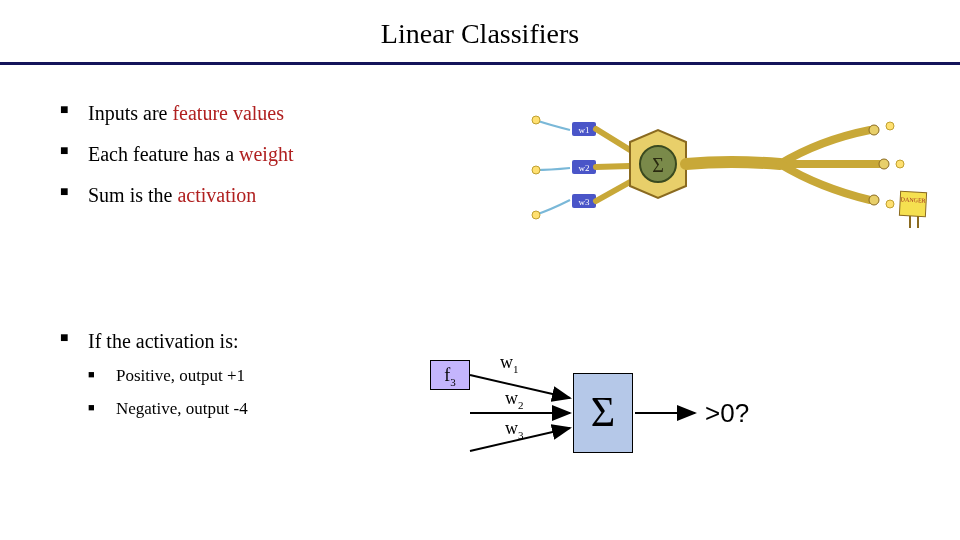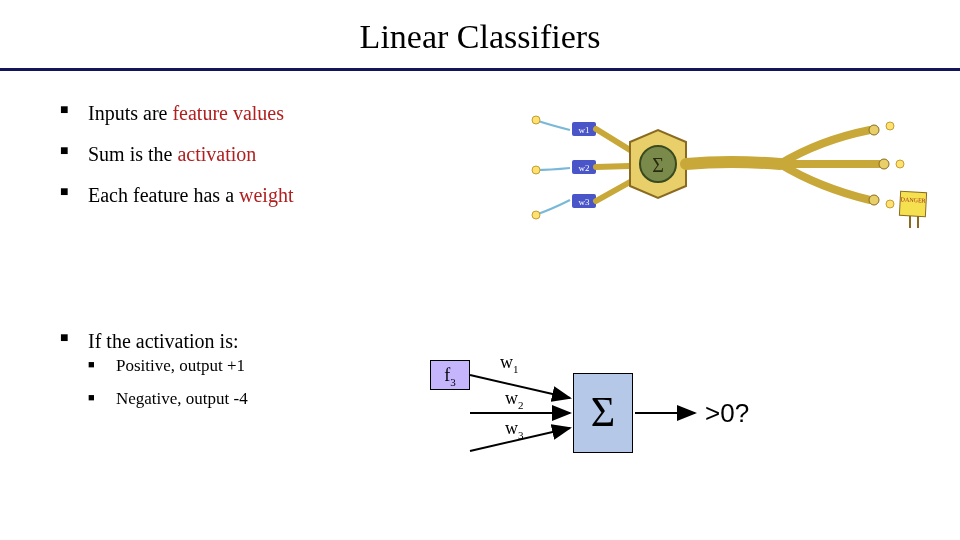--- a/index.html
+++ b/index.html
@@ -7,21 +7,21 @@
     width: 960px;
     height: 540px;
     background: #fff;
     font-family: Georgia, 'Times New Roman', serif;
     color: #000;
     position: relative;
     overflow: hidden;
   }
   .title {
     text-align: center;
-    font-size: 34px;
+    font-size: 28px;
     padding-top: 18px;
     padding-bottom: 12px;
     font-weight: normal;
   }
   .rule {
     width: 100%;
     height: 3px;
     background: #14145a;
   }
   .content {
@@ -43,20 +43,21 @@
   .bullet-list > li::before {
     content: "■";
     position: absolute;
     left: 0;
     top: 1px;
     font-size: 14px;
     color: #000;
   }
   .sub-list {
     list-style: none;
+    margin-top: 10px;
   }
   .sub-list > li {
     position: relative;
     padding-left: 28px;
     font-size: 17px;
     margin-bottom: 10px;
   }
   .sub-list > li::before {
     content: "■";
     position: absolute;
@@ -130,24 +131,24 @@
 
 <h1 class="title">Linear Classifiers</h1>
 <div class="rule"></div>
 
 <div class="content">
   <ul class="bullet-list">
     <li>
       <span>Inputs are </span><span class="red">feature values</span>
     </li>
     <li>
+      <span>Each feature has a </span><span class="red">weight</span>
+    </li>
+    <li>
       <span>Sum is the </span><span class="red">activation</span>
-    </li>
-    <li>
-      <span>Each feature has a </span><span class="red">weight</span>
     </li>
   </ul>
 </div>
 
 <div class="lower-block">
   <ul class="bullet-list">
     <li>
       <span>If the activation is:</span>
       <ul class="sub-list">
         <li>Positive, output +1</li>

